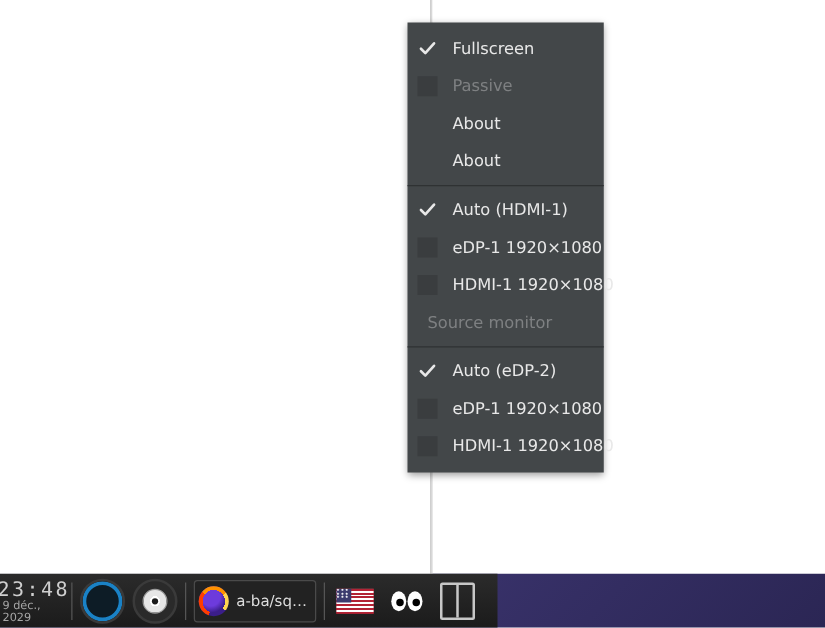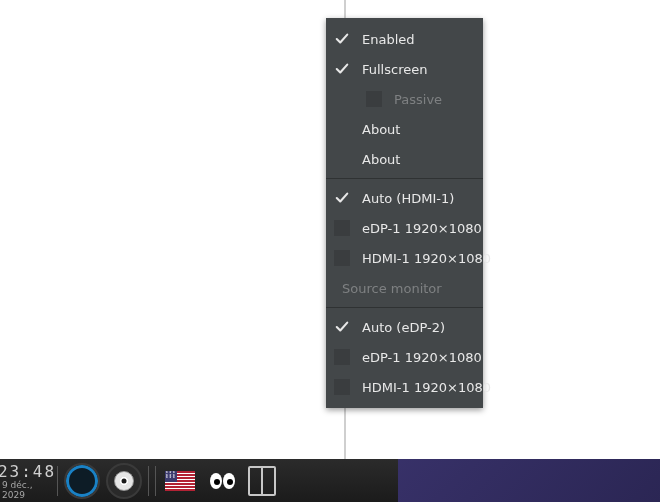--- a/index.html
+++ b/index.html
@@ -67,21 +67,21 @@
     flex: none;
     display: flex; align-items: center; justify-content: center;
   }
   .menu-row .chk.box {
     background: #3a3d3f;
   }
   .menu-row .chk.on {
     color: #e8e8e8;
   }
   .menu-row.nopad .chk { visibility: hidden; }
-  .menu-row.dim { color: var(--menu-fg-dim); margin-left: 32px; }
+  .menu-row.dim { color: var(--menu-fg-dim); }
   .menu-sep {
     height: 1px;
     background: var(--menu-sep);
     margin: 4px 0;
   }
   .menu-header {
     color: var(--menu-fg-dim);
     height: 30px;
     display: flex;
     align-items: center;
@@ -214,28 +214,20 @@
 
 <div id="wallpaper-strip"></div>
 
 <div id="window-area">
   <div id="window-vscroll"></div>
 </div>
 <div id="gap-right"></div>
 
 <div id="menu">
 
-  <div class="menu-row">
-    <span class="chk on">
-      <svg class="check-svg" viewBox="0 0 16 16">
-          <path d="M2 8 L6 12 L14 3" stroke="#e8e8e8" stroke-width="2.4" fill="none" stroke-linecap="round" stroke-linejoin="round"></path>
-        </svg>
-    </span>
-    <span>Enabled</span>
-  </div>
 
   <div class="menu-row">
     <span class="chk on">
       <svg class="check-svg" viewBox="0 0 16 16">
           <path d="M2 8 L6 12 L14 3" stroke="#e8e8e8" stroke-width="2.4" fill="none" stroke-linecap="round" stroke-linejoin="round"></path>
         </svg>
     </span>
     <span>Fullscreen</span>
   </div>
 
@@ -304,20 +296,24 @@
 
   <div class="tb-btn ring-blue">
     <span></span>
   </div>
   <div class="tb-btn gray">
     <span class="disc-icon"></span>
   </div>
 
   <div class="seg-sep"></div>
 
+  <div id="task-ff">
+    <span class="ff-icon"></span>
+    <span class="lbl">a-ba/sq…</span>
+  </div>
 
   <div class="seg-sep"></div>
 
   <div class="flag-us" title="US">
     <div class="flag-stars">★★★<br>★★★<br>★★★</div>
   </div>
 
   <div class="eyes">
     <div class="eye"></div>
     <div class="eye"></div>

